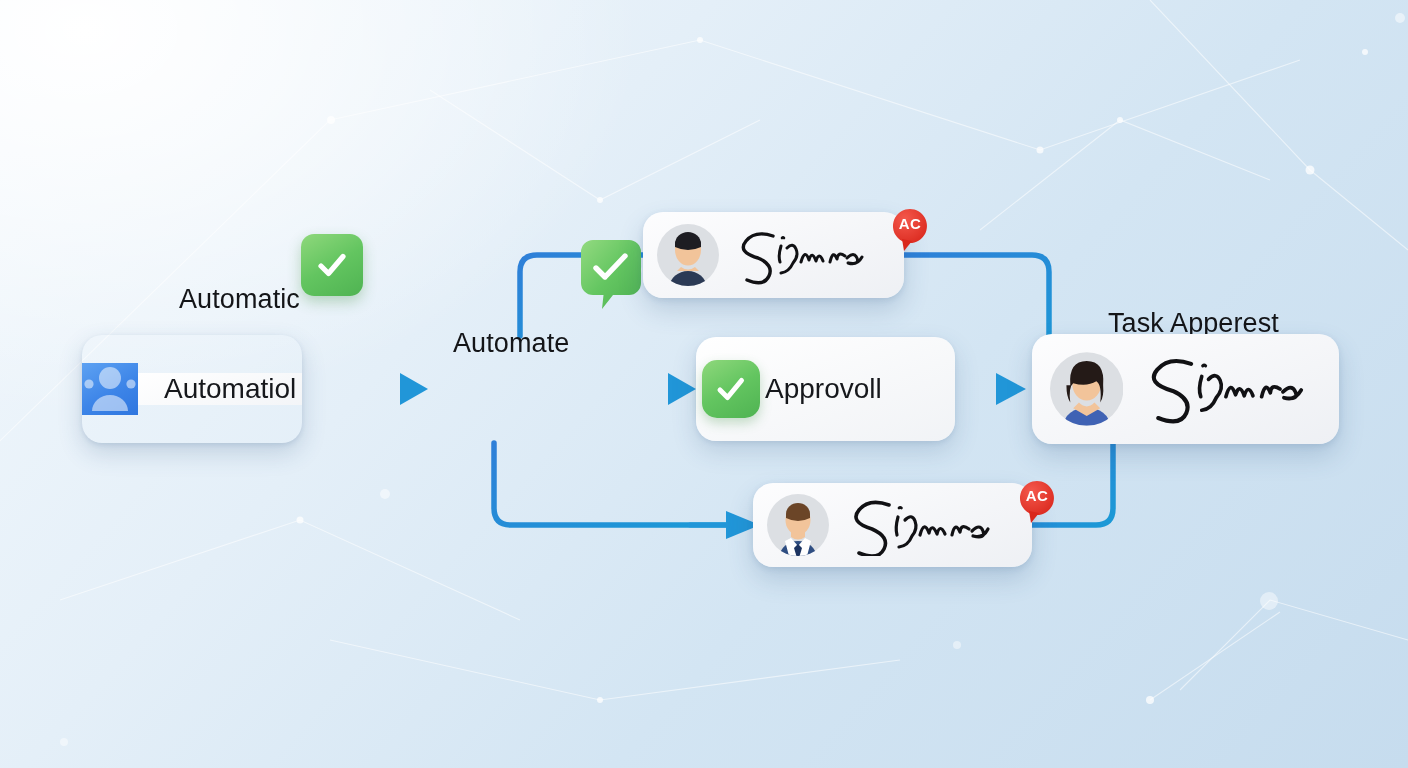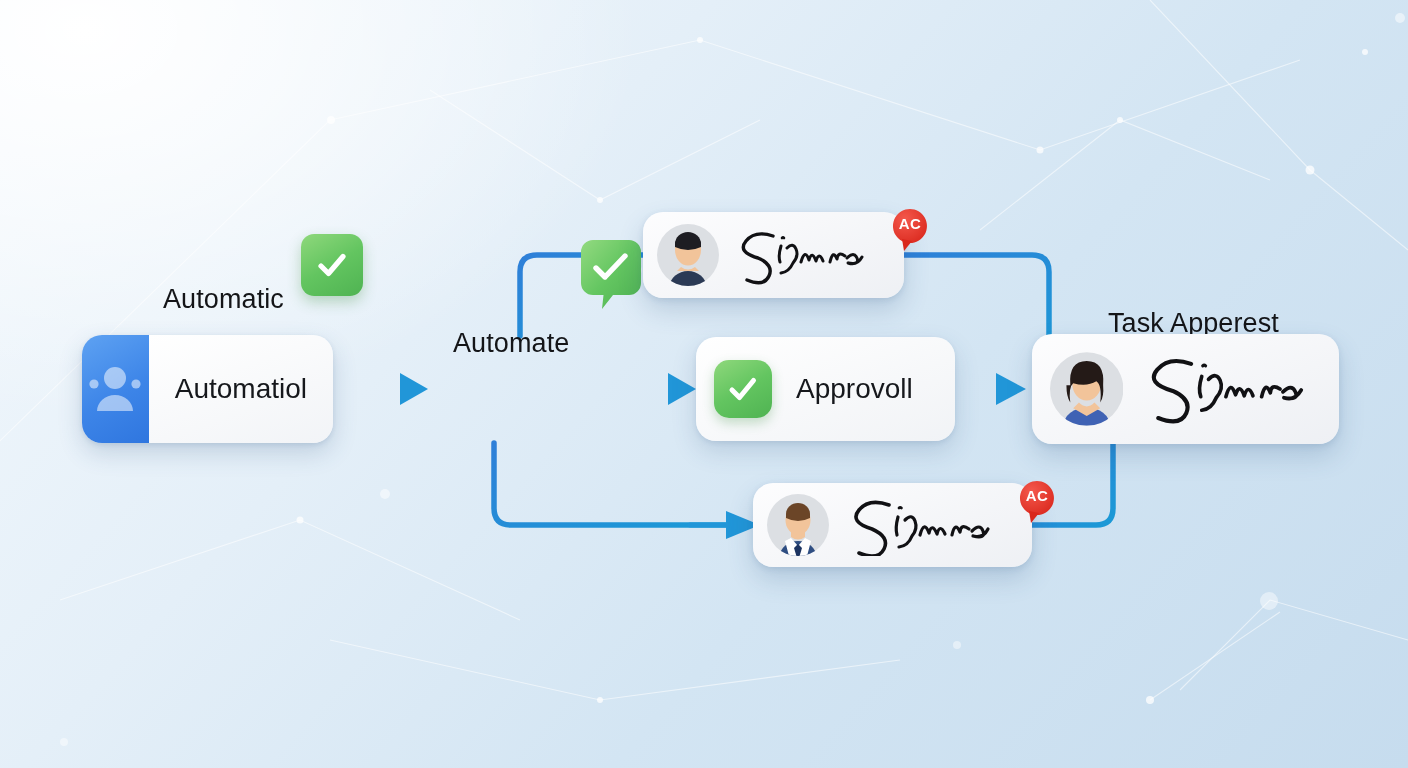--- a/index.html
+++ b/index.html
@@ -67,22 +67,22 @@
     text-shadow:0 1px 2px rgba(20,50,95,.35);
   }
 
   
   .chip {
     position:absolute;
     display:flex; align-items:center;
     border-radius:20px;
     background:linear-gradient(160deg,#ffffff 0%,#f1f3f6 100%);
     box-shadow:0 10px 24px rgba(44,83,130,.18), 0 2px 5px rgba(44,83,130,.10);
-    padding:0 18px;
-    gap:24px;
+    padding:0 6px;
+    gap:5px;
   }
   .chip span.txt { font-size:28px; color:#16181c; white-space:nowrap; }
 
   
   .sigcard {
     position:absolute;
     display:flex; align-items:center;
     border-radius:20px;
     background:linear-gradient(160deg,#fdfdfe 0%,#eef0f4 100%);
     box-shadow:0 12px 26px rgba(44,83,130,.20), 0 2px 6px rgba(44,83,130,.12);
@@ -192,21 +192,21 @@
       <path d="M 636 389 L 672 389" stroke="url(#ag)" stroke-width="5" stroke-linecap="round"></path>
       <path d="M 668 373 L 696 389 L 668 405 Z" fill="#2196d8"></path>
     </g>
 
     <g>
       <path d="M 963 389 L 1000 389" stroke="url(#ag)" stroke-width="5" stroke-linecap="round"></path>
       <path d="M 996 373 L 1026 389 L 996 405 Z" fill="#2196d8"></path>
     </g>
   </svg>
 
-  <div class="lbl" style="left:163px; top:284px;text-align:center;">Automatic</div>
+  <div class="lbl" style="left:179px; top:284px;text-align:center;">Automatic</div>
   <div class="lbl" style="left:453px; top:284px;margin-top:44px;">Automate</div>
   <div class="lbl" style="left:1108px; top:284px;margin-top:24px;">Task Apperest</div>
 
   <div class="chk-square" style="left:301px; top:234px; width:62px; height:62px;">
     <svg width="40" height="40" viewBox="0 0 40 40">
       <path d="M9 21 L16.5 28.5 L31 11.5" fill="none" stroke="#ffffff" stroke-width="5.2" stroke-linecap="round" stroke-linejoin="round"></path>
     </svg>
   </div>
 
   <div class="chk-bubble" style="left:580px; top:239px; width:62px; height:72px;">
@@ -216,21 +216,21 @@
           <stop offset="0" stop-color="#93da80"></stop>
           <stop offset=".5" stop-color="#64c661"></stop>
           <stop offset="1" stop-color="#4db051"></stop>
         </linearGradient>
       </defs>
       <path d="M13 1 H49 a12 12 0 0 1 12 12 V44 a12 12 0 0 1 -12 12 H33 L22 70 L23.5 56 H13 A12 12 0 0 1 1 44 V13 A12 12 0 0 1 13 1 Z" fill="url(#gb)"></path>
       <path d="M16 29 L25 38 L45 17" fill="none" stroke="#ffffff" stroke-width="5.4" stroke-linecap="round" stroke-linejoin="round"></path>
     </svg>
   </div>
 
-  <div class="split-node" style="left:82px; top:335px; width:251px; height:108px;">
+  <div class="split-node" style="left:82px; top:335px; width:220px; height:108px;align-items:center;">
     <div class="split-left">
       <svg width="56" height="52" viewBox="0 0 56 52">
         <g fill="#ffffff" fill-opacity=".52">
           <circle cx="28" cy="15" r="11"></circle>
           <path d="M10 48 a18 16 0 0 1 36 0 Z"></path>
           <circle cx="7" cy="21" r="4.6"></circle>
           <circle cx="49" cy="21" r="4.6"></circle>
         </g>
       </svg>
     </div>

